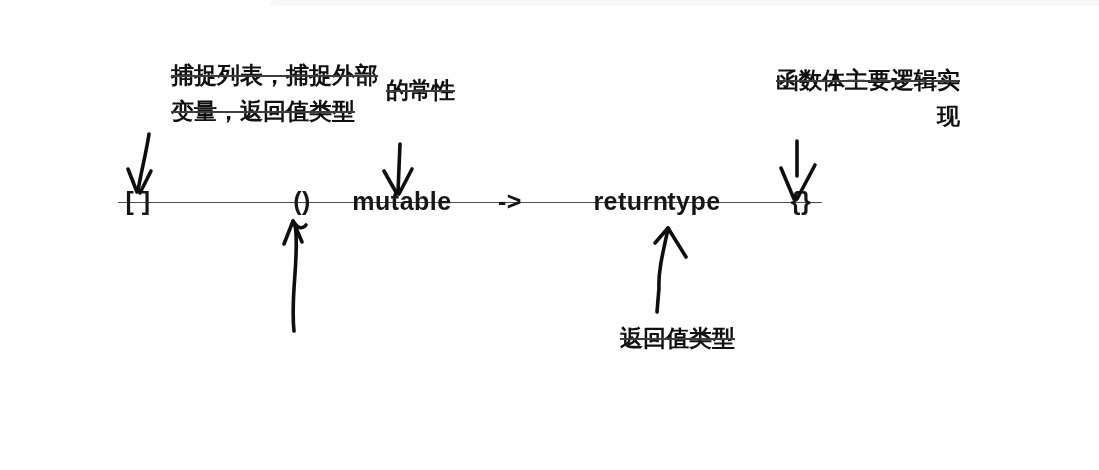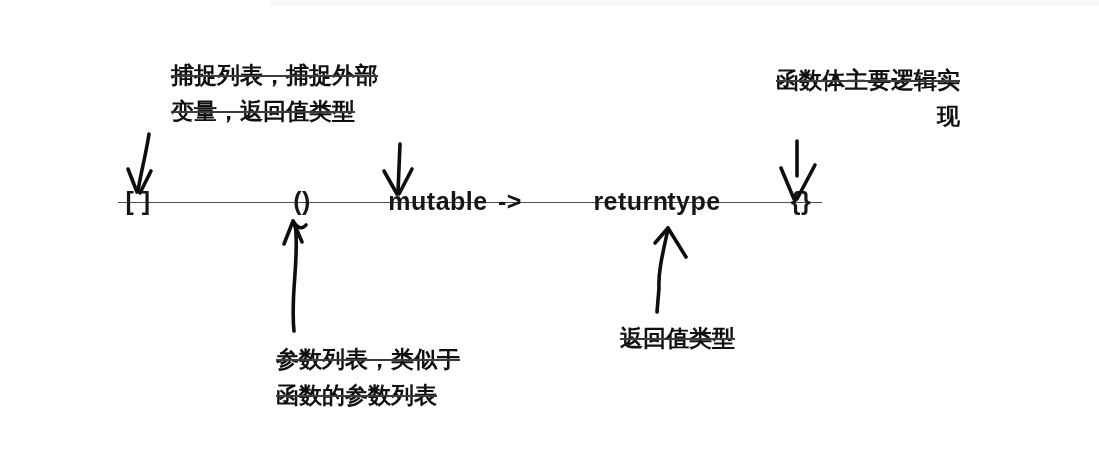--- a/index.html
+++ b/index.html
@@ -41,21 +41,21 @@
     transform: translateX(-50%);
     font-size: 25px;
     font-weight: 600;
     color: #161616;
     letter-spacing: 0.5px;
     white-space: nowrap;
     line-height: 28px;
   }
   .tk-capture { left: 138px; }
   .tk-params  { left: 302px; }
-  .tk-mutable { left: 402px; margin-left: 36px; }
+  .tk-mutable { left: 402px; }
   .tk-arrow   { left: 510px; }
   .tk-return  { left: 631px; }
   .tk-type    { left: 694px; text-align: right; }
   .tk-body    { left: 801px; }
 
   
   .ann {
     position: absolute;
     font-size: 23px;
     font-weight: 700;
@@ -106,31 +106,28 @@
   <span class="token tk-return">return</span>
   <span class="token tk-type">type</span>
   <span class="token tk-body">{}</span>
 
   <div class="ann ann-capture">
     <div class="strike">捕捉列表，捕捉外部</div>
     <div class="strike">变量，返回值类型</div>
   </div>
 
   <div class="ann ann-mutable">
+    <div class="strike">的常性</div>
   </div>
 
   <div class="ann ann-body">
     <div class="strike">函数体主要逻辑实</div>
     <div>现</div>
   </div>
 
-  <div class="ann ann-params">
-    <div class="strike">参数列表，类似于</div>
-    <div class="strike">函数的参数列表</div>
-  </div>
 
   <div class="ann ann-return">
     <div class="strike">返回值类型</div>
   </div>
 
   <svg class="arrows-overlay" viewBox="0 0 1099 470" xmlns="http://www.w3.org/2000/svg">
 
     <g>
       <path d="M149,134 C146,154 141,172 138,191"></path>
       <path d="M128,169 L137,192"></path>

